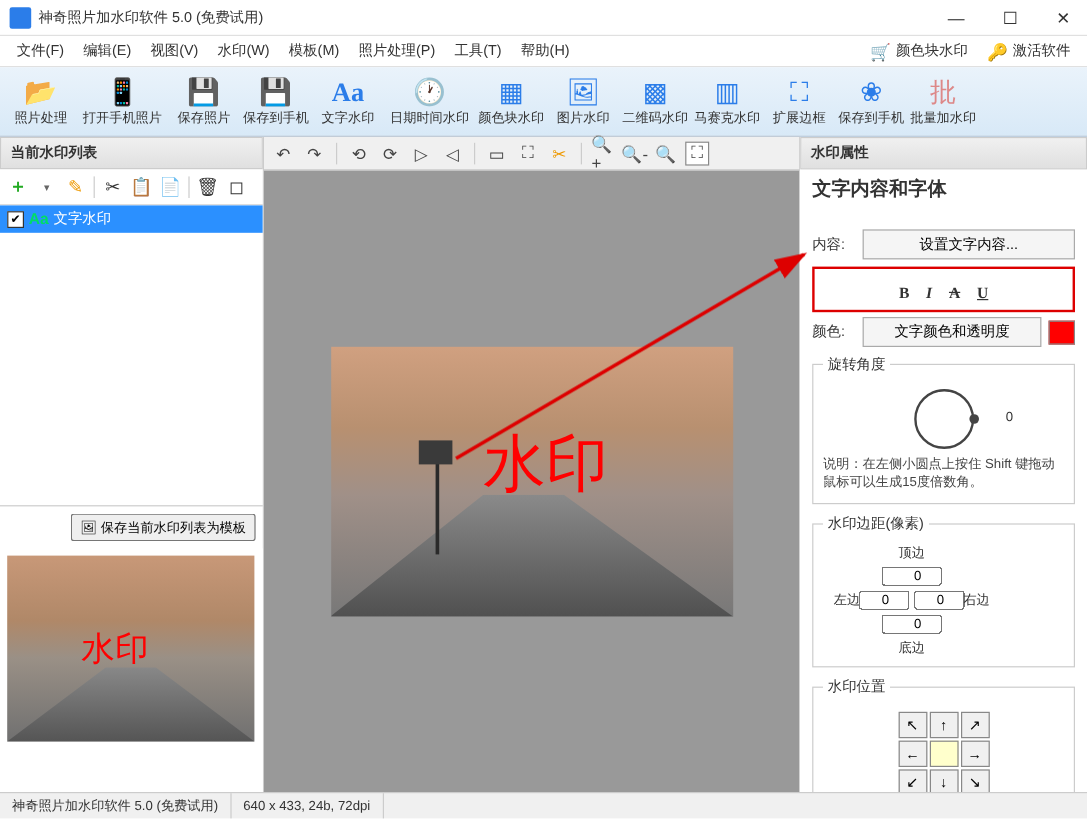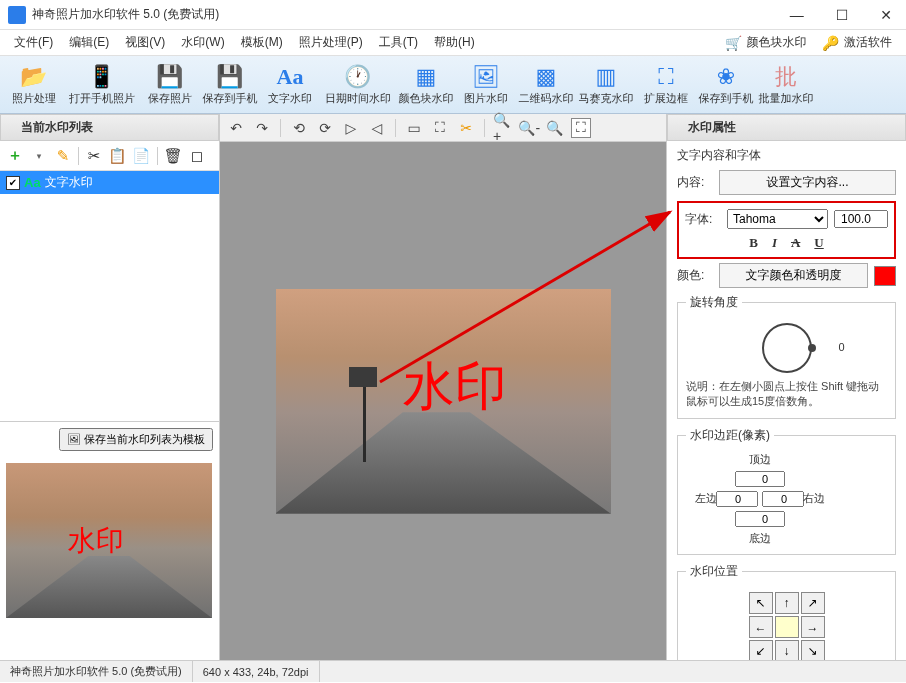--- a/index.html
+++ b/index.html
@@ -23,21 +23,21 @@
 
 .toolbar { height: 58px; background: linear-gradient(#eaf3fb, #d8e9f7); display: flex; align-items: center; padding: 2px 6px; gap: 4px; border-bottom: 1px solid #b0c4d8; }
 .tool-btn { display: flex; flex-direction: column; align-items: center; justify-content: center; width: 56px; height: 54px; cursor: pointer; border-radius: 3px; }
 .tool-btn .ico { width: 30px; height: 28px; display: flex; align-items: center; justify-content: center; font-size: 22px; }
 .tool-btn .lbl { font-size: 11px; color: #333; white-space: nowrap; }
 .tool-btn.wide { width: 72px; }
 
 
 .main { display: flex; height: 546px; }
 .left-panel { width: 220px; display: flex; flex-direction: column; border-right: 1px solid #ccc; }
-.panel-header { background: linear-gradient(#3b8dde, #2670c0); color: #fff; padding: 4px 20px; font-size: 12px; font-weight: bold; }
+.panel-header { background: linear-gradient(#3b8dde, #2670c0); color: #fff; padding: 4px 8px; font-size: 12px; font-weight: bold; }
 .panel-header.light { background: linear-gradient(#f0f0f0, #e0e0e0); color: #333; border: 1px solid #ccc; }
 .wm-toolbar { height: 30px; display: flex; align-items: center; padding: 3px 6px; gap: 6px; border-bottom: 1px solid #ddd; }
 .wm-toolbar .ic { width: 18px; height: 18px; display: flex; align-items: center; justify-content: center; cursor: pointer; font-size: 15px; }
 .wm-list { flex: 0 0 250px; overflow: auto; }
 .wm-item { display: flex; align-items: center; padding: 3px 6px; background: #2b90ff; color: #fff; gap: 4px; }
 .wm-item .chk { width: 14px; height: 14px; background: #fff; border: 1px solid #333; display: flex; align-items: center; justify-content: center; font-size: 10px; color: #000; }
 .wm-item .aa { color: #0d6; font-weight: bold; font-size: 13px; }
 .save-template { padding: 6px; text-align: right; border-top: 1px solid #ccc; }
 .save-template button { font-size: 11px; padding: 2px 6px; cursor: pointer; }
 .preview-area { flex: 1; background: #fff; position: relative; }
@@ -55,21 +55,21 @@
 .canvas-img { width: 335px; height: 225px; background: linear-gradient(180deg, #d0a080 0%, #b89070 30%, #a09088 55%, #787878 100%); position: relative; overflow: hidden; }
 .canvas-img .road { position: absolute; bottom: 0; left: 0; right: 0; height: 45%; background: linear-gradient(180deg, #8a8a8a 0%, #505050 100%); clip-path: polygon(38% 0, 58% 0, 100% 100%, 0 100%); }
 .canvas-img .sign { position: absolute; top: 35%; left: 22%; width: 28px; height: 20px; background: #3a3a3a; }
 .canvas-img .signpost { position: absolute; top: 42%; left: 26%; width: 3px; height: 35%; background: #2a2a2a; }
 .canvas-img .wm-text { position: absolute; top: 28%; left: 38%; font-size: 52px; color: #ff0000; font-family: "KaiTi", serif; }
 .arrow-overlay { position: absolute; pointer-events: none; }
 
 
 .right-panel { width: 240px; border-left: 1px solid #ccc; background: #fff; overflow-y: auto; }
 .prop-group { padding: 6px 10px; }
-.prop-group h4 { font-size: 12px; font-weight: normal; margin-bottom: 6px; }
+.prop-group h4 { font-size: 16px; font-weight: bold; margin-bottom: 23px; }
 .prop-row { display: flex; align-items: center; gap: 6px; margin-bottom: 6px; font-size: 12px; }
 .prop-row label { width: 36px; }
 .prop-row button { flex: 1; padding: 3px 6px; font-size: 12px; cursor: pointer; background: #f5f5f5; border: 1px solid #aaa; }
 .font-box { border: 2px solid #d00; padding: 6px; margin: 4px 0; }
 .font-box select { flex: 1; font-size: 12px; padding: 1px; }
 .font-box input[type=number] { width: 54px; font-size: 12px; text-align: right; }
 .font-styles { display: flex; justify-content: center; gap: 14px; margin-top: 6px; }
 .font-styles span { font-weight: bold; cursor: pointer; font-size: 13px; font-family: serif; }
 .color-swatch { width: 22px; height: 20px; background: #f00; border: 1px solid #888; }
 fieldset { border: 1px solid #ccc; padding: 8px; margin-bottom: 8px; }
@@ -267,25 +267,20 @@
 
   <div class="right-panel">
     <div class="panel-header light">水印属性</div>
     <div class="prop-group">
       <h4>文字内容和字体</h4>
       <div class="prop-row">
         <label>内容:</label>
         <button>设置文字内容...</button>
       </div>
       <div class="font-box">
-        <div class="prop-row">
-          <label>字体:</label>
-          <select><option>Tahoma</option></select>
-          <input type="number" step="0.1" value="100.0" style="">
-        </div>
         <div class="font-styles">
           <span>B</span>
           <span style="font-style:italic">I</span>
           <span style="text-decoration:line-through">A</span>
           <span style="text-decoration:underline">U</span>
         </div>
       </div>
       <div class="prop-row">
         <label>颜色:</label>
         <button>文字颜色和透明度</button>

